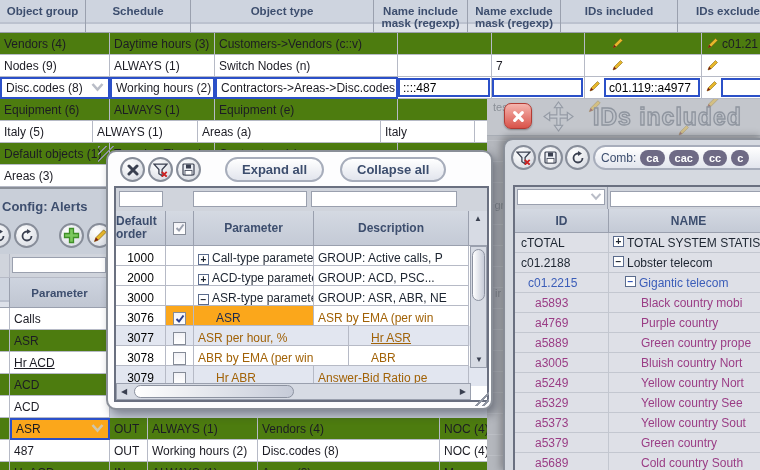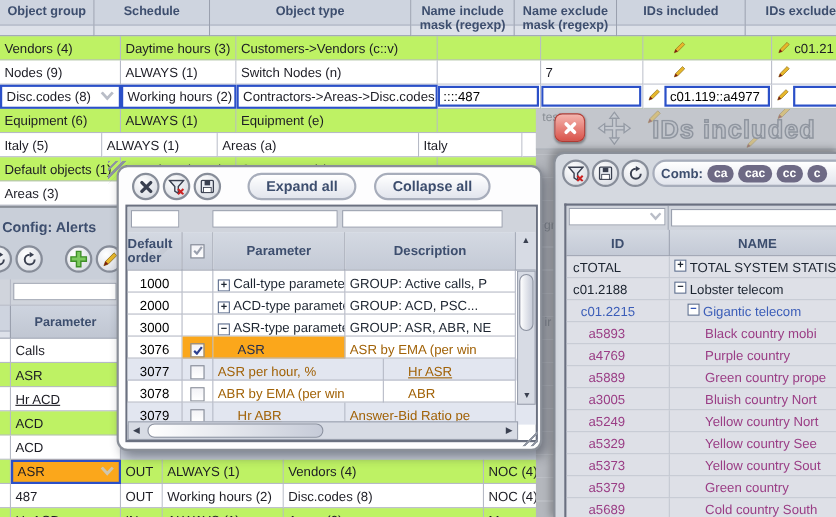--- a/index.html
+++ b/index.html
@@ -3,21 +3,21 @@
 <meta charset="utf-8">
 <style>
 *{margin:0;padding:0;box-sizing:border-box}
 html,body{background:#9aa0a8}
 #screen{position:relative;width:760px;height:470px;overflow:hidden;background:#c9cfd9;font-family:"Liberation Sans",sans-serif}
 .abs{position:absolute}
 .row{display:flex}
 
 .cell{height:22px;border-right:1px solid #b6bac6;border-bottom:1px solid #b6bac6;padding:4px 4px 0;font-size:12px;color:#1c1c24;white-space:nowrap;overflow:hidden;flex:none;display:flex;align-items:flex-start}
 .hc{flex:none;background:linear-gradient(#ced4df 0 22px,#bcc2cf 22px 24px,#dde1e9 24px);border-right:1px solid #9aa0ae;border-bottom:1px solid #9aa0ae;color:#3d4e6e;font-weight:bold;font-size:11.5px;line-height:12px;text-align:center;display:flex;align-items:flex-start;justify-content:center;padding-top:5px;height:33px;overflow:hidden}
-.gray{background:#bef264}.white{background:#fff}
+.gray{background:#4d7c0f}.white{background:#fff}
 .ebox{background:#fff !important;border:2px solid #2b50c8 !important;padding-top:2px}
 .einput{border:2px solid #2b50c8;background:#fff;height:19px;font-size:12px;font-family:"Liberation Sans",sans-serif;padding:0 3px;outline:none;min-width:0}
 .lnk{text-decoration:underline}
 .blue{color:#a16207}.dk{color:#1c2430}.purp{color:#9a3d85}.idblue{color:#3b5db8}
 .chev{margin-left:auto;flex:none}
 
 .cbtn{width:25px;height:25px;border-radius:50%;border:2px solid #878d99;background:radial-gradient(circle at 35% 30%,#ffffff,#d2d6de);display:flex;align-items:center;justify-content:center;flex:none}
 .pill{height:25px;border-radius:13px;border:2px solid #a7adbb;background:linear-gradient(#ffffff,#e2e5ed);color:#3d4e6e;font-weight:bold;font-size:13px;padding:0 15px;display:flex;align-items:center;flex:none}
 
 .exb{display:inline-block;width:11px;height:11px;border:1px solid #5a6b8c;background:#fff;font-size:10px;line-height:9px;text-align:center;margin-right:3px;font-weight:bold;flex:none;color:#2b50b4}
@@ -401,21 +401,21 @@
           </span>
         <span class="cbtn">
             <svg width="14" height="14" viewBox="0 0 14 14">
               <path d="M11.5 7 A4.5 4.5 0 1 1 7 2.5" fill="none" stroke="#3a4050" stroke-width="1.8"></path>
               <path d="M7 0 L11 2.5 L7 5 Z" fill="#3a4050"></path>
             </svg>
           </span>
       </div>
 
       <div class="abs" style="left:88px;top:5px;width:180px;height:25px;border:2px solid #a7adbb;border-radius:13px;background:linear-gradient(#fff,#e2e5ed);display:flex;align-items:center;padding:0 6px;overflow:hidden">
-        <span style="font-size:12px;font-weight:bold;color:#3d4e6e">Comb:</span>
+        <span style="font-size:12px;font-weight:normal;color:#3d4e6e">Comb:</span>
         <span class="comb-btn">ca</span>
         <span class="comb-btn">cac</span>
         <span class="comb-btn">cc</span>
         <span class="comb-btn">c</span>
       </div>
 
       <div class="abs" style="left:8px;top:45px;width:250px;height:288px;border:2px solid #6a7080;border-right:none;overflow:hidden;background:#d0d4dc">
         <div class="row">
           <div style="width:94px;height:22px;background:#d0d4dc;border-right:1px solid #9aa0ae;padding:2px">
               <div class="fbox" style="width:88px;margin:0;display:flex;align-items:center;justify-content:flex-end;padding-right:2px">

